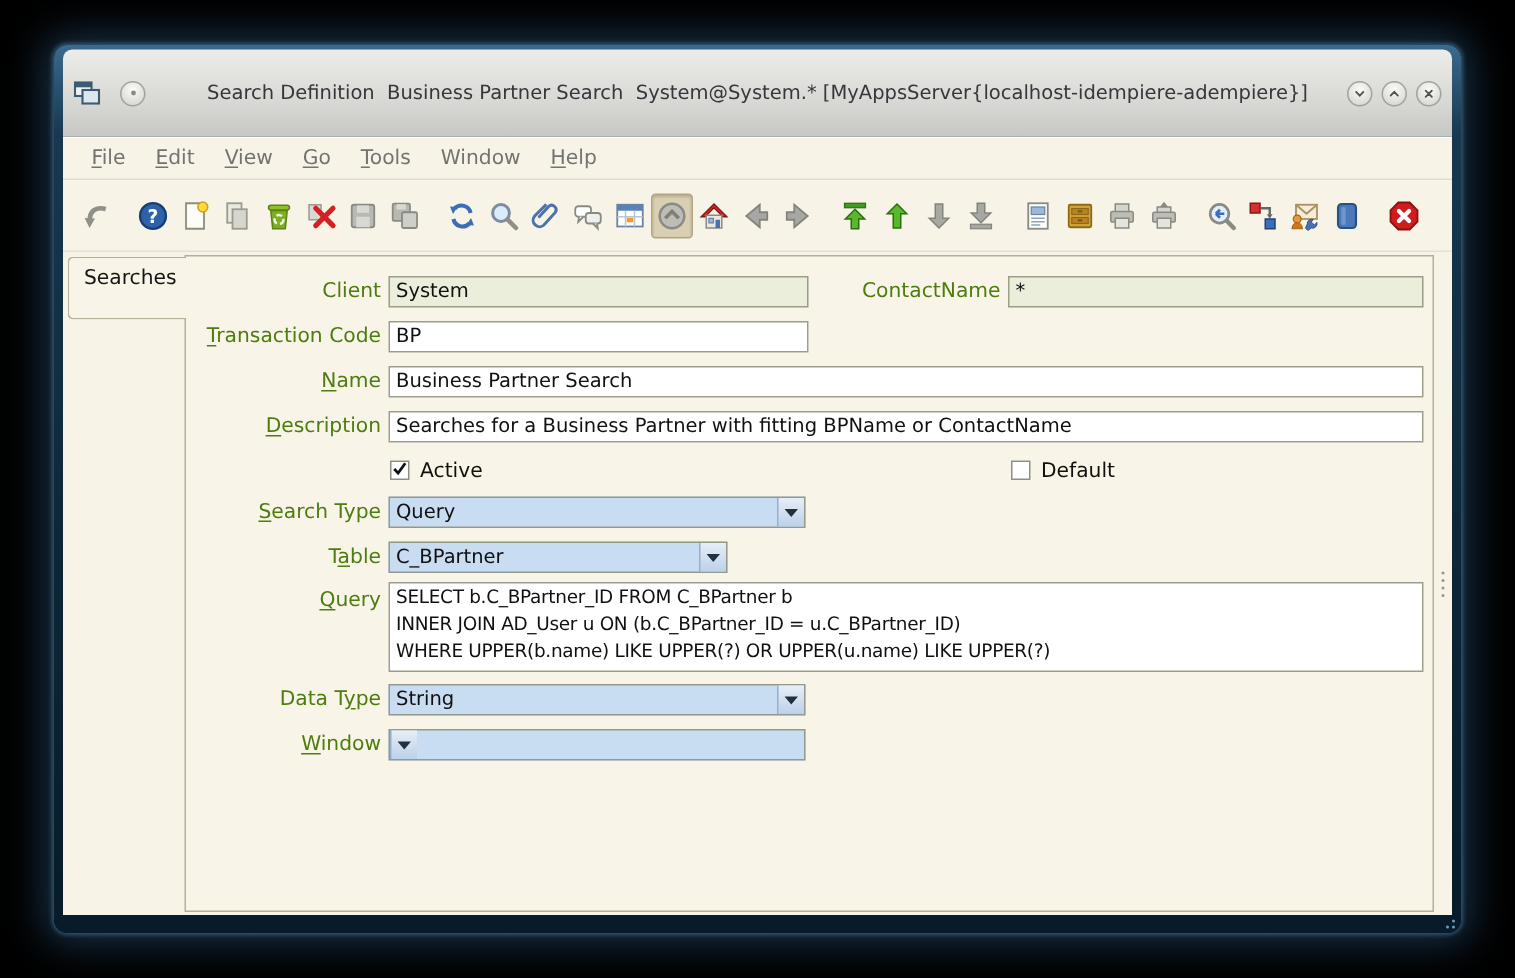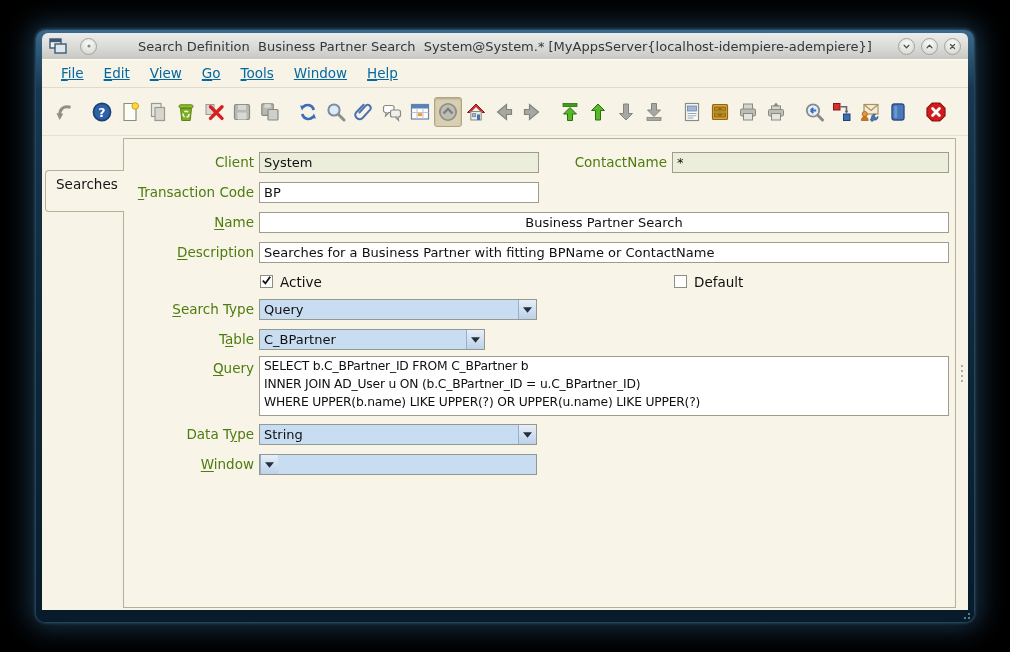--- a/index.html
+++ b/index.html
@@ -9,48 +9,48 @@
   
   .window{position:absolute;left:36px;top:30px;width:938px;height:592px;border-radius:9px;
       background:linear-gradient(180deg,#3a6a8e 0%,#17384f 10%,#0d2738 55%,#071b2a 100%);
       box-shadow:0 0 26px 7px rgba(70,150,210,.32),0 0 3px 1px rgba(130,195,245,.35);
       padding:3px 6px 12px 6px;box-sizing:border-box;display:flex;flex-direction:column;}
   .grip{position:absolute;right:4px;bottom:3px;width:10px;height:8px;}
   .grip i{position:absolute;width:2px;height:2px;background:#6f9cba;border-radius:50%;}
   .grip i:nth-child(1){right:0;bottom:0;} .grip i:nth-child(2){right:4px;bottom:0;} .grip i:nth-child(3){right:0;bottom:4px;}
   
   .titlebar{height:26px;flex:0 0 auto;border-radius:6px 6px 0 0;position:relative;
-      background:linear-gradient(#ececea,#d6d6d2 65%,#c7c7c3);display:flex;align-items:center;padding:0 7px;}
+      background:linear-gradient(#ececea,#d6d6d2 65%,#c7c7c3);display:flex;align-items:center;padding:16px 7px;}
   .win-left{display:flex;align-items:center;gap:7px;}
   .win-menu-icon svg{display:block;}
   .title-text{position:absolute;left:50%;transform:translateX(-50%);font-size:13px;color:#35383a;white-space:pre;}
   .win-right{margin-left:auto;display:flex;align-items:center;}
   .win-btn{width:17px;height:17px;border-radius:50%;margin-left:6px;box-sizing:border-box;
       background:radial-gradient(circle at 50% 32%,#fbfbfa,#d0d0cb);border:1px solid #a3a39d;
       display:flex;align-items:center;justify-content:center;}
   .win-btn svg{display:block;}
   
   .app{flex:1;min-height:0;background:#f7f3e6;display:flex;flex-direction:column;}
   .menubar{height:28px;flex:0 0 auto;display:flex;align-items:center;padding-left:9px;
       border-bottom:1px solid #e1dcc9;box-shadow:inset 0 1px 0 #fffdf4;}
-  .menu-item{font-size:13.5px;color:#0369a1;padding:4px 10px;cursor:default;text-decoration:underline;}
+  .menu-item{font-size:13.5px;color:#737373;padding:4px 10px;cursor:default;}
   .menu-item u{text-underline-offset:2px;}
   .toolbar{height:47px;flex:0 0 auto;display:flex;align-items:center;padding-left:8px;
       border-bottom:1px solid #e6e1cf;}
   .tgroup{display:flex;align-items:center;margin-right:10px;}
   .tbtn{width:28px;height:30px;border-radius:3px;border:1px solid transparent;box-sizing:border-box;
       display:flex;align-items:center;justify-content:center;}
   .tbtn.pressed{background:#d9cfb2;border-color:#b3a57d;box-shadow:inset 0 1px 2px rgba(0,0,0,.2);}
   .ticon svg{width:24px;height:24px;display:block;}
   
   .main{flex:1;min-height:0;display:flex;padding:2px 0 2px 3px;}
   .tabstrip{width:78px;flex:0 0 auto;padding-top:1px;}
   .tab{height:42px;box-sizing:border-box;background:#f8f4e7;border:1px solid #b6b097;border-right:none;
       border-radius:4px 0 0 4px;margin-right:-1px;position:relative;z-index:2;
-      padding:5px 4px 0 10px;font-size:13.5px;color:#161616;margin-top:31px;}
+      padding:5px 4px 0 10px;font-size:13.5px;color:#161616;}
   .panel{flex:1;min-width:0;background:#f8f4e7;border:1px solid #b6b097;position:relative;z-index:1;}
   .splitter{width:12px;flex:0 0 auto;display:flex;flex-direction:column;justify-content:center;align-items:center;gap:3px;}
   .splitter .dot{width:2px;height:2px;border-radius:50%;background:#9a9488;}
   
   .flabel{position:absolute;left:0;width:130px;text-align:right;font-size:13.5px;color:#4d7c0f;line-height:21px;}
   .flabel u{text-underline-offset:2px;}
   .field{position:absolute;height:21px;box-sizing:border-box;border:1px solid #9d9d8a;
       font-size:13px;font-family:"DejaVu Sans",sans-serif;padding:0 4px;color:#101010;outline:none;}
   .readonly{background:#ebeedb;}
   .editable{background:#ffffff;}
@@ -412,21 +412,21 @@
 
           <label class="flabel" style="top:13px">Client</label>
           <input class="field readonly" style="left: 135px; top: 13px; width: 280px;" readonly="" value="System">
           <label class="flabel" style="top:13px;left:410px;width:133px">ContactName</label>
           <input class="field readonly" style="left: 548px; top: 13px; right: 6px;" readonly="" value="*">
 
           <label class="flabel" style="top:43px"><u>T</u>ransaction Code</label>
           <input class="field editable" style="left: 135px; top: 43px; width: 280px;" value="BP">
 
           <label class="flabel" style="top:73px"><u>N</u>ame</label>
-          <input class="field editable" style="left: 135px; top: 73px; right: 6px; text-align: center;" value="Business Partner Search">
+          <input class="field editable" style="left: 135px; top: 73px; right: 6px;" value="Business Partner Search">
 
           <label class="flabel" style="top:103px"><u>D</u>escription</label>
           <input class="field editable" style="left: 135px; top: 103px; right: 6px;" value="Searches for a Business Partner with fitting BPName or ContactName">
 
           <span class="cbox checked" style="left:136px;top:136px">
             <svg viewBox="0 0 12 12">
                 <path d="M2 6.2l2.8 3L10 2" fill="none" stroke="#111" stroke-width="2"></path>
               </svg>
           </span>
           <span class="cblabel" style="left:156px;top:136px">Active</span>

